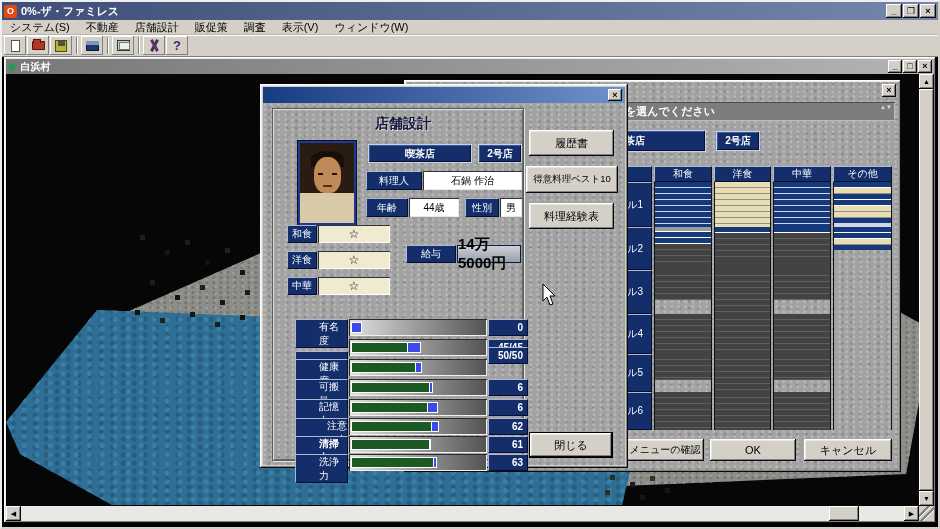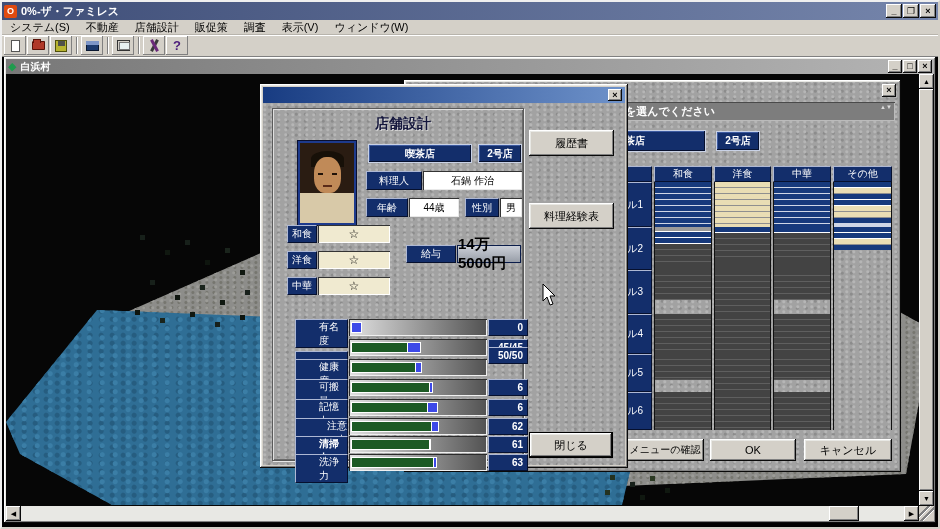--- a/index.html
+++ b/index.html
@@ -363,20 +363,21 @@
 
         <div class="navy stat-row-label" style="top:345px;">洗浄力</div>
         <div class="stat-track" style="top:345px;">
             <div class="stat-fill-g" style="width: 61%;"></div>
             <div class="stat-fill-b" style="width: 3%;"></div>
           </div>
         <div class="navy stat-val" style="top:345px;">63</div>
       </div>
 
       <div class="gray-btn abs" style="left:266px;top:27px;width:85px;height:26px;">履歴書</div>
+      <div class="gray-btn abs" style="left:263px;top:63px;width:92px;height:27px;font-size:9.5px;">得意料理ベスト10</div>
       <div class="gray-btn abs" style="left:266px;top:100px;width:85px;height:26px;">料理経験表</div>
       <div class="gray-btn abs" style="left:267px;top:330px;width:82px;height:24px;outline:1px solid #000;">閉じる</div>
     </div>
   </div>
 
   <svg id="cursor" class="abs" viewBox="0 0 16 24">
     <polygon points="1,1 1,18 5,14 8,22 11,21 8,13 13,13" fill="#fff" stroke="#000" stroke-width="1"></polygon>
   </svg>
 </div>
 

